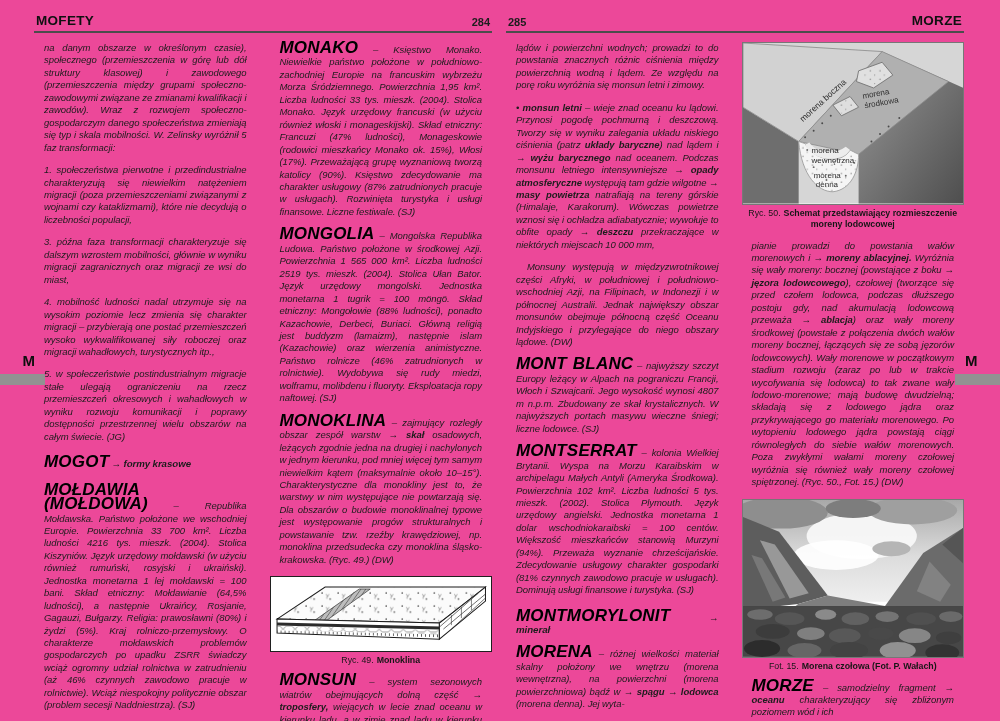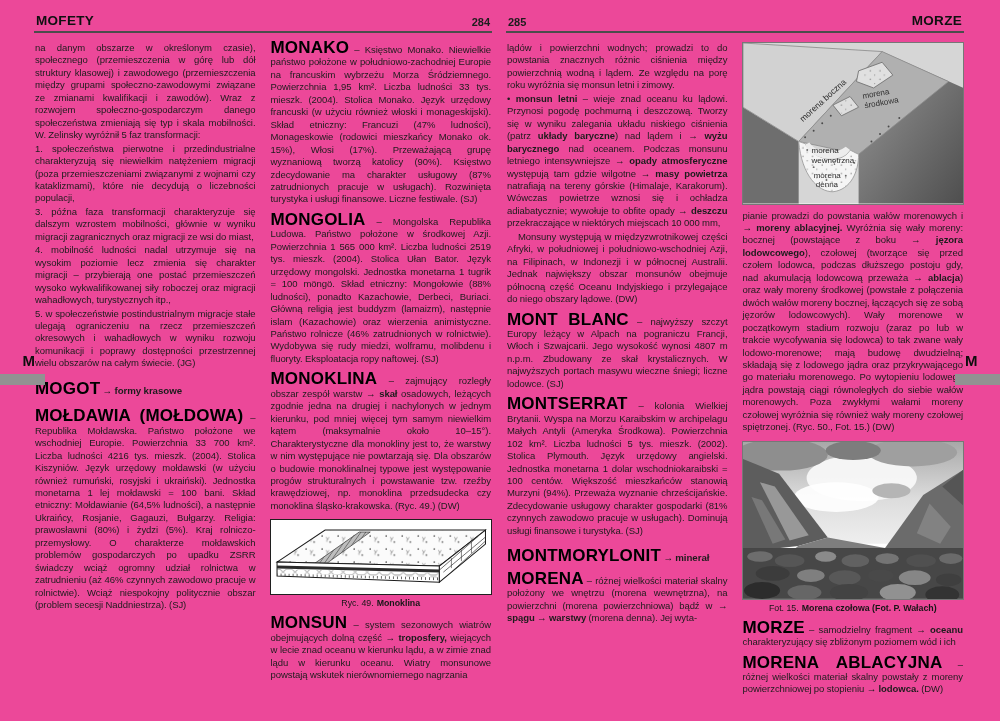--- a/index.html
+++ b/index.html
@@ -17,22 +17,22 @@
     display:flex; justify-content:space-between; align-items:flex-end;
     height:33px; border-bottom:2.5px solid #4c4c4c; padding:0 2px 3px 2px;
   }
   .ph-title { font-weight:bold; font-size:13.5px; letter-spacing:.3px; color:#101010; }
   .ph-num   { font-weight:bold; font-size:11px; color:#1d1d1d;text-align:right; }
   .cols { display:flex; gap:13px; padding-top:9px; }
   .col  { width:222.5px; }
   .col > :first-child { margin-top:0 !important; }
 
   .txt {
-    margin:1px; font-size:9.5px; line-height:12.45px; text-align:justify;
-    color:#1c1c1c; letter-spacing:-.05px; word-spacing:-.2px;
+    margin:10px; font-size:9.5px; line-height:12.45px; text-align:justify;
+    color:#1c1c1c; letter-spacing:-.05px; word-spacing:-.2px;font-style:italic;
   }
   .txt .b { font-weight:bold; }
   .sp  { margin-top:8px; }
   .spx { margin-top:13px; }
   .ind { text-indent:11px; }
   .hw  { font-weight:bold; font-size:17px; letter-spacing:.2px; color:#000; }
   .arrow { font-size:9.5px; }
   .xref-target { font-weight:bold; font-size:9.7px; }
 
   .fig { margin:7px 0 5px; }
@@ -131,21 +131,21 @@
       <span class="ph-title">MORZE</span>
     </div>
     <div class="cols">
       <div class="col">
           <p class="txt"><span>lądów i powierzchni wodnych; prowadzi to do powstania znacznych różnic ciśnienia między powierzchnią wodną i lądem. Ze względu na porę roku wyróżnia się monsun letni i zimowy.</span></p>
           <p class="txt"><span>• </span><span class="b">monsun letni</span><span> – wieje znad oceanu ku lądowi. Przynosi pogodę pochmurną i deszczową. Tworzy się w wyniku zalegania układu niskiego ciśnienia (patrz </span><span class="b">układy baryczne</span><span>) nad lądem i → </span><span class="b">wyżu barycznego</span><span> nad oceanem. Podczas monsunu letniego intensywniejsze → </span><span class="b">opady atmosferyczne</span><span> występują tam gdzie wilgotne → </span><span class="b">masy powietrza</span><span> natrafiają na tereny górskie (Himalaje, Karakorum). Wówczas powietrze wznosi się i ochładza adiabatycznie; wywołuje to obfite opady → </span><span class="b">deszczu</span><span> przekraczające w niektórych miejscach 10 000 mm,</span></p>
           <p class="txt ind"><span>Monsuny występują w międzyzwrotnikowej części Afryki, w południowej i południowo-wschodniej Azji, na Filipinach, w Indonezji i w północnej Australii. Jednak największy obszar monsunów obejmuje północną część Oceanu Indyjskiego i przylegające do niego obszary lądowe. (DW)</span></p>
           <p class="txt sp"><span class="hw">MONT BLANC</span><span> – najwyższy szczyt Europy leżący w Alpach na pograniczu Francji, Włoch i Szwajcarii. Jego wysokość wynosi 4807 m n.p.m. Zbudowany ze skał krystalicznych. W najwyższych portach masywu wieczne śniegi; liczne lodowce. (SJ)</span></p>
           <p class="txt sp"><span class="hw">MONTSERRAT</span><span> – kolonia Wielkiej Brytanii. Wyspa na Morzu Karaibskim w archipelagu Małych Antyli (Ameryka Środkowa). Powierzchnia 102 km². Liczba ludności 5 tys. mieszk. (2002). Stolica Plymouth. Język urzędowy angielski. Jednostka monetarna 1 dolar wschodniokaraibski = 100 centów. Większość mieszkańców stanowią Murzyni (94%). Przeważa wyznanie chrześcijańskie. Zdecydowanie usługowy charakter gospodarki (81% czynnych zawodowo pracuje w usługach). Dominują usługi finansowe i turystyka. (SJ)</span></p>
           <p class="txt spx"><span class="hw">MONTMORYLONIT</span><span class="arrow"> → </span><span class="xref-target">minerał</span></p>
-          <p class="txt sp"><span class="hw">MORENA</span><span> – różnej wielkości materiał skalny położony we wnętrzu (morena wewnętrzna), na powierzchni (morena powierzchniowa) bądź w → </span><span class="b">spągu</span><span> → </span><span class="b">warstwy</span><span> (morena denna). Jej wyta-</span></p>
+          <p class="txt sp"><span class="hw">MORENA</span><span> – różnej wielkości materiał skalny położony we wnętrzu (morena wewnętrzna), na powierzchni (morena powierzchniowa) bądź w → </span><span class="b">spągu</span><span> → </span><span class="b">lodowca</span><span> (morena denna). Jej wyta-</span></p>
         </div>
       <div class="col">
   <figure class="fig">
     <div class="figbox thin">
       <svg viewBox="0 0 206 150" xmlns="http://www.w3.org/2000/svg">
         <defs>
           <linearGradient id="gDark50" x1="0" y1="0" x2="1" y2="1">
             <stop offset="0" stop-color="#9a9a9a"></stop>
                     <stop offset="1" stop-color="#4e4e4e"></stop>
           </linearGradient>
@@ -190,20 +190,23 @@
 
         <text x="56" y="74" font-size="8" font-family="Liberation Sans, sans-serif" fill="#2d2d2d" transform="rotate(-42 56 74)">morena boczna</text>
         <text x="112" y="52" font-size="7.5" font-family="Liberation Sans, sans-serif" fill="#2d2d2d" transform="rotate(-10 112 52)">morena</text>
         <text x="114" y="61" font-size="7.5" font-family="Liberation Sans, sans-serif" fill="#2d2d2d" transform="rotate(-10 114 61)">środkowa</text>
         <text x="64" y="103" font-size="7.5" font-family="Liberation Sans, sans-serif" fill="#2d2d2d">morena</text>
         <text x="64" y="112" font-size="7.5" font-family="Liberation Sans, sans-serif" fill="#2d2d2d">wewnętrzna</text>
         <text x="66" y="126" font-size="7.5" font-family="Liberation Sans, sans-serif" fill="#2d2d2d">morena</text>
         <text x="68" y="135" font-size="7.5" font-family="Liberation Sans, sans-serif" fill="#2d2d2d">denna</text>
       </svg>
     </div>
+    <figcaption class="figcap">
+      <span>Ryc. 50.</span><span class="b">Schemat przedstawiający rozmieszczenie moreny lodowcowej</span>
+    </figcaption>
   </figure>
 <p class="txt"><span>pianie prowadzi do powstania wałów morenowych i → </span><span class="b">moreny ablacyjnej.</span><span> Wyróżnia się wały moreny: bocznej (powstające z boku → </span><span class="b">jęzora lodowcowego</span><span>), czołowej (tworzące się przed czołem lodowca, podczas dłuższego postoju gdy, nad akumulacją lodowcową przeważa → </span><span class="b">ablacja</span><span>) oraz wały moreny środkowej (powstałe z połączenia dwóch wałów moreny bocznej, łączących się ze sobą jęzorów lodowcowych). Wały morenowe w początkowym stadium rozwoju (zaraz po lub w trakcie wycofywania się lodowca) to tak zwane wały lodowo-morenowe; mają budowę dwudzielną; składają się z lodowego jądra oraz przykrywającego go materiału morenowego. Po wytopieniu lodowego jądra powstają ciągi równoległych do siebie wałów morenowych. Poza zwykłymi wałami moreny czołowej wyróżnia się również wały moreny czołowej spiętrzonej. (Ryc. 50., Fot. 15.) (DW)</span></p>
   <figure class="fig photo">
     <div class="figbox thin">
       <svg viewBox="0 0 208 148" xmlns="http://www.w3.org/2000/svg">
         <defs>
           <linearGradient id="sky15" x1="0" y1="0" x2="0" y2="1">
             <stop offset="0" stop-color="#a8a8a8"></stop>
                     <stop offset="0.55" stop-color="#dcdcdc"></stop>
                     <stop offset="1" stop-color="#efefef"></stop>

